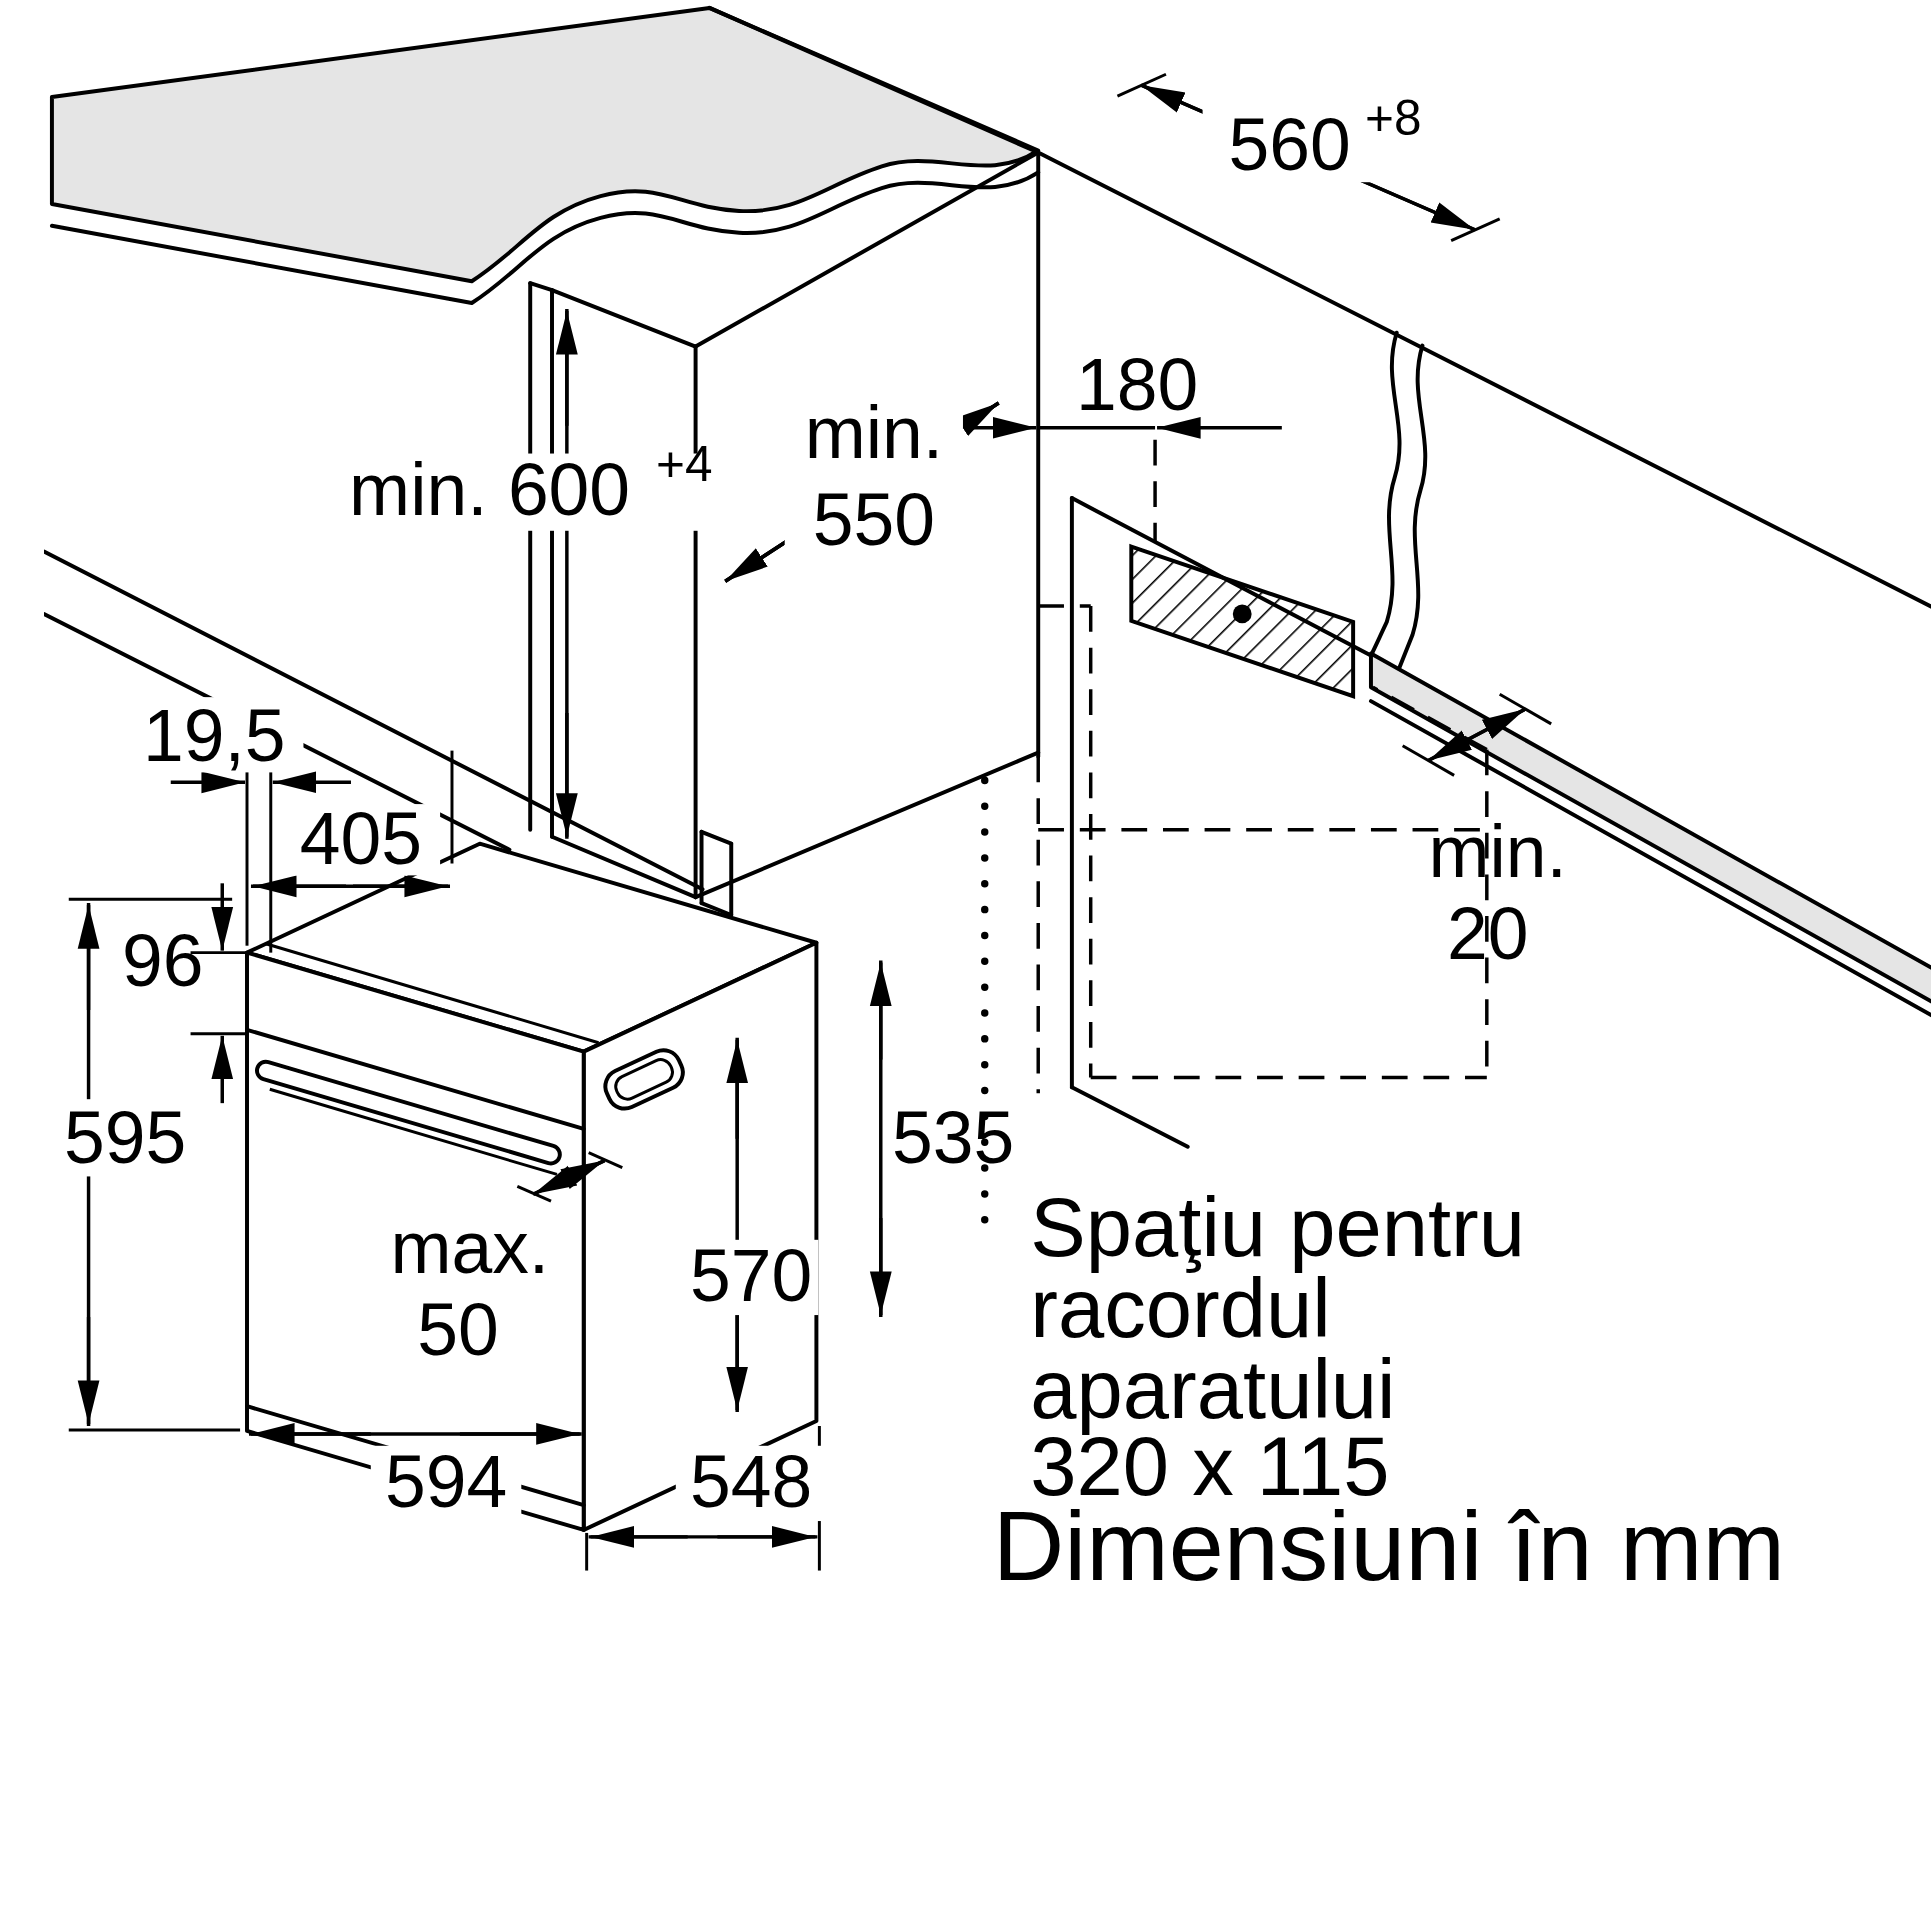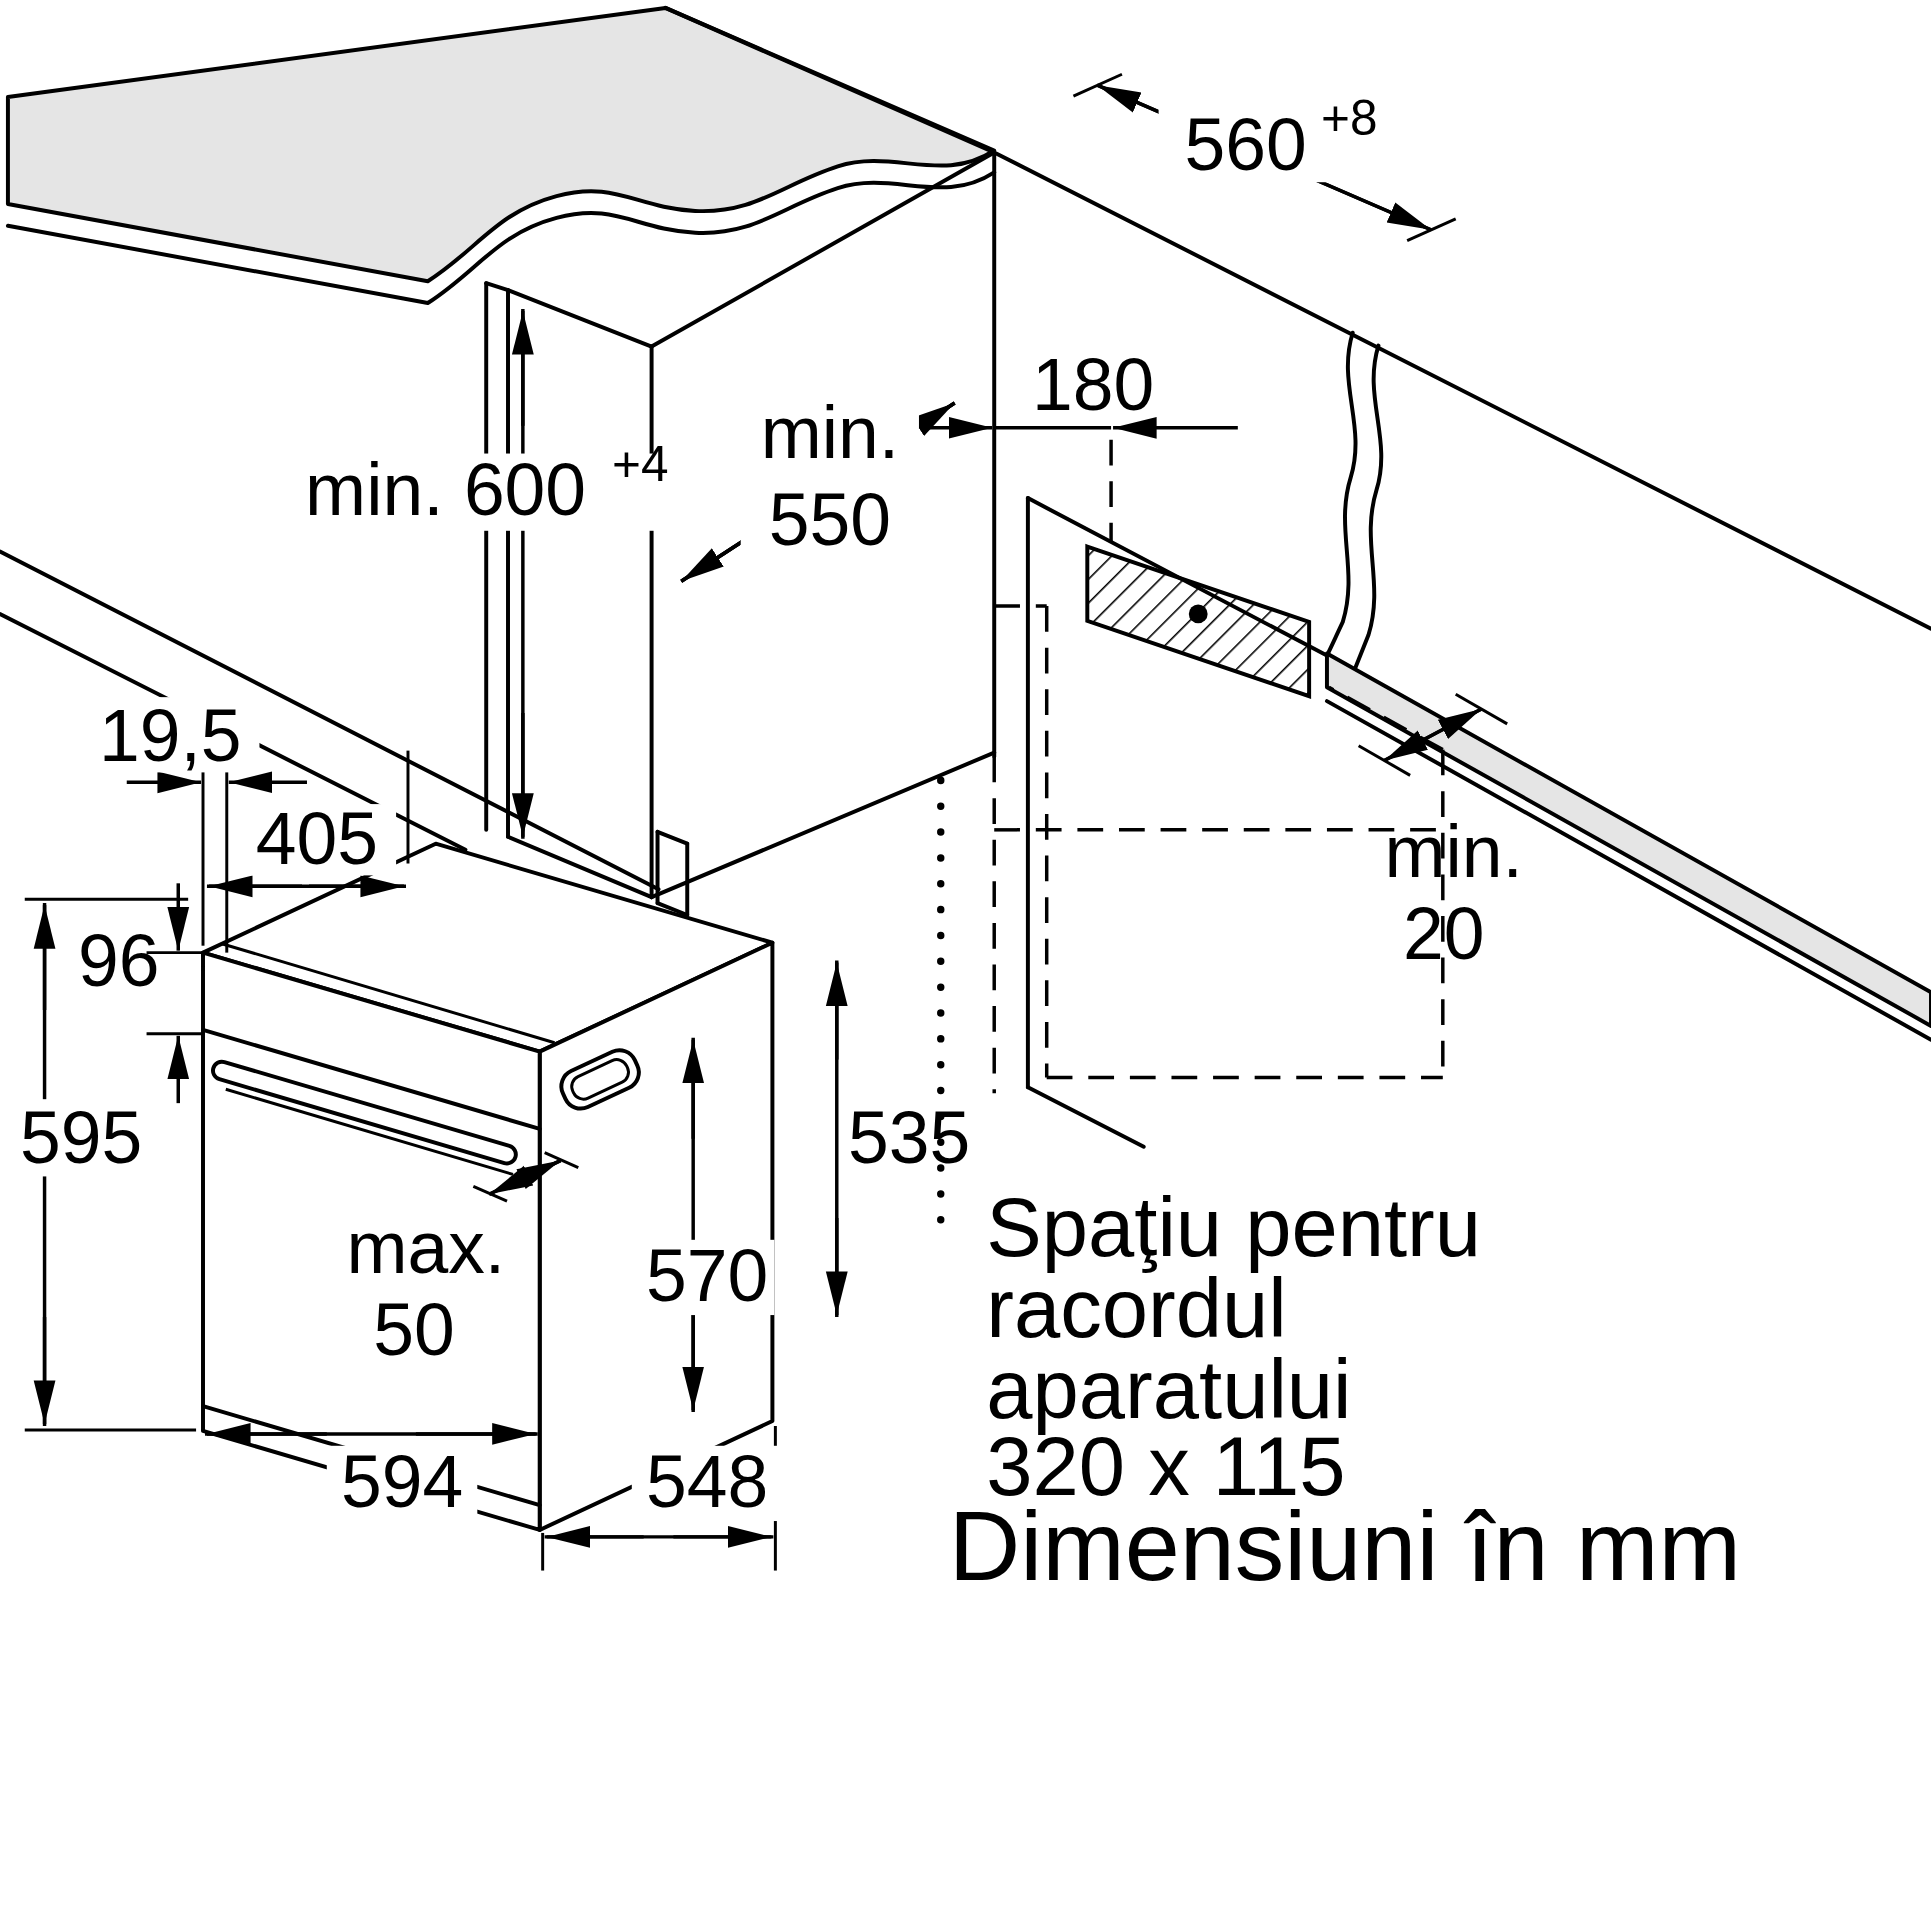--- a/index.html
+++ b/index.html
@@ -1,16 +1,16 @@
 <!DOCTYPE html>
 <html><head>
 <meta charset="utf-8">
 <style>
   html,body{margin:0;padding:0;background:#fff;}
-  .stage{width:1548px;height:1932px;position:relative;background:#fff;}
+  .stage{width:1548px;height:1932px;position:relative;background:#fff;padding-left:44px;}
   svg{display:block;}
   .ln{stroke:#000;stroke-width:4;fill:none;stroke-linejoin:round;stroke-linecap:round;}
   .fillface{fill:#fff;stroke:#000;stroke-width:4;stroke-linejoin:round;}
   .gray{fill:#e5e5e5;stroke:#000;stroke-width:4;stroke-linejoin:round;}
   .dim{stroke:#000;stroke-width:3.5;fill:none;}
   .ext{stroke:#000;stroke-width:3;fill:none;}
   .dsh{stroke:#000;stroke-width:3.5;fill:none;stroke-dasharray:26 16;}
   .dot{stroke:#000;stroke-width:7.5;fill:none;stroke-dasharray:0.1 26;stroke-linecap:round;}
   .thin{stroke:#000;stroke-width:3;fill:none;}
   .bg{fill:#fff;}

